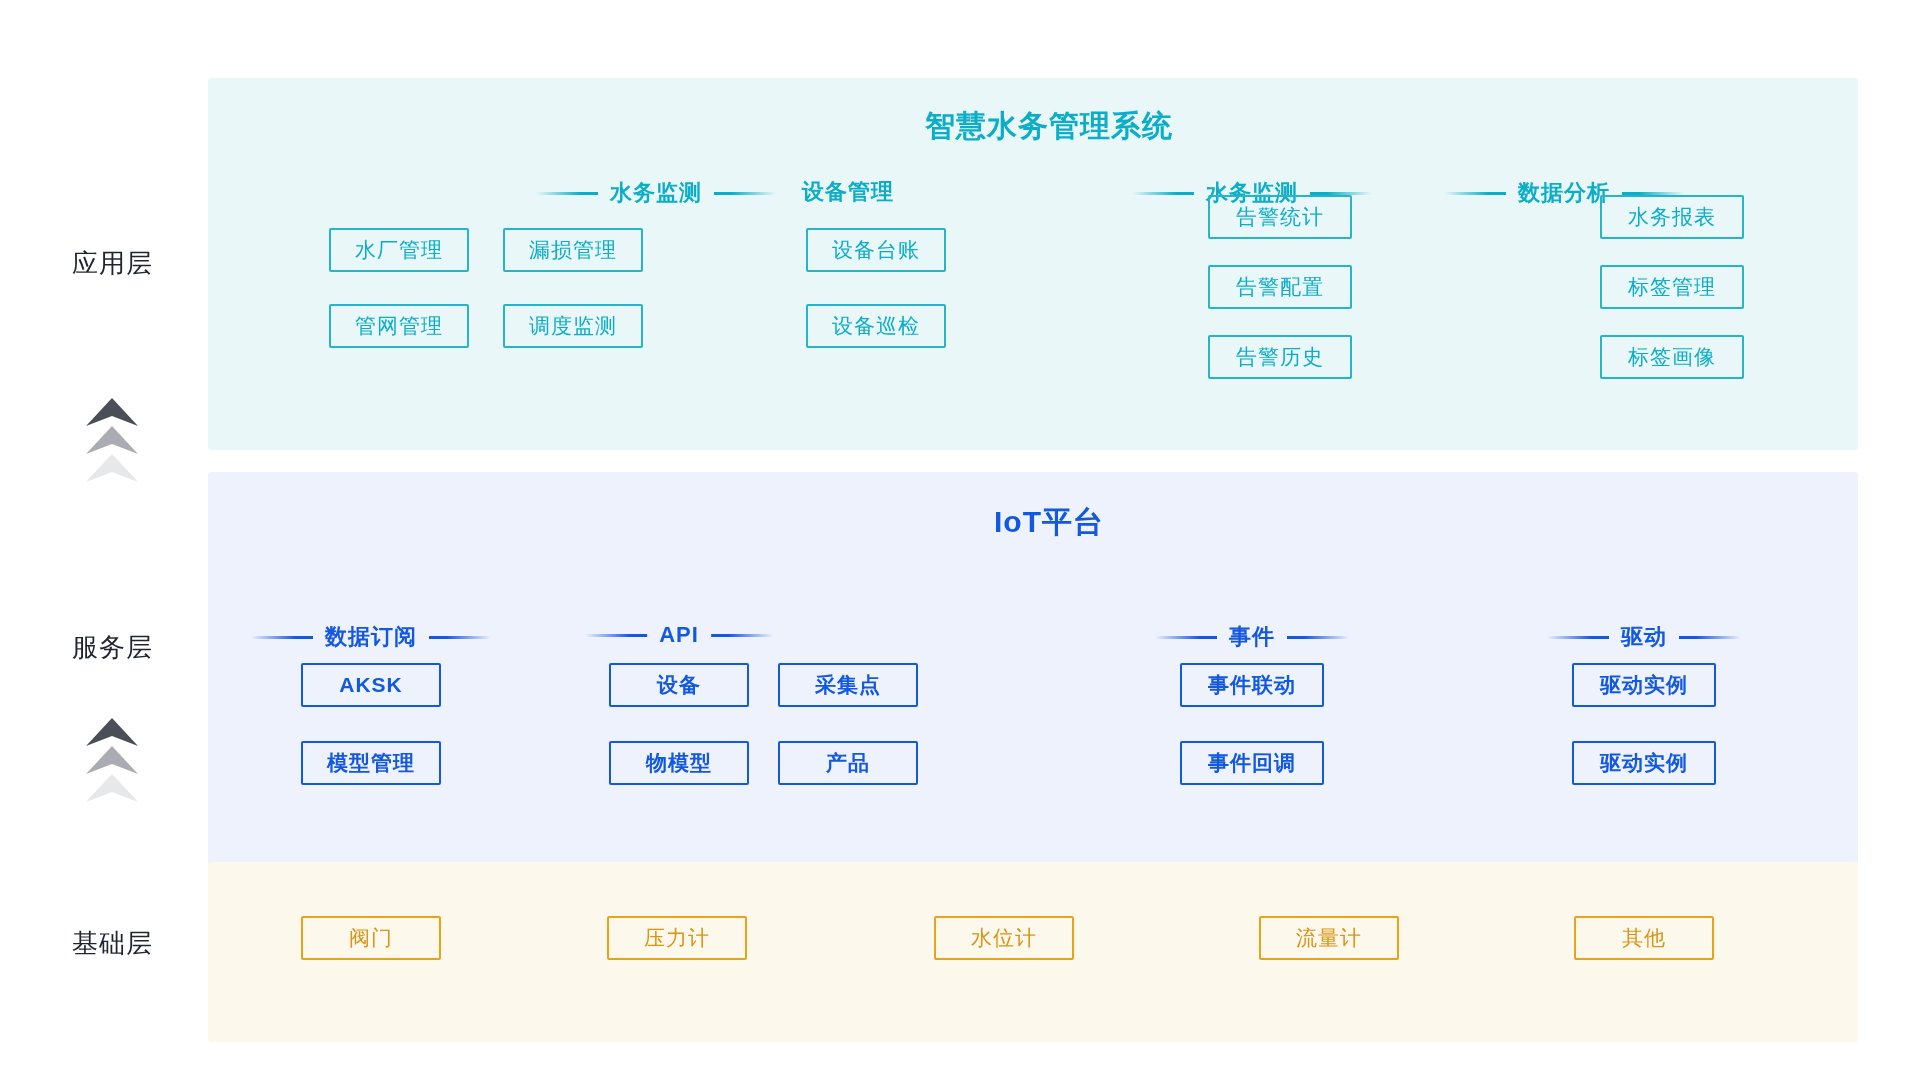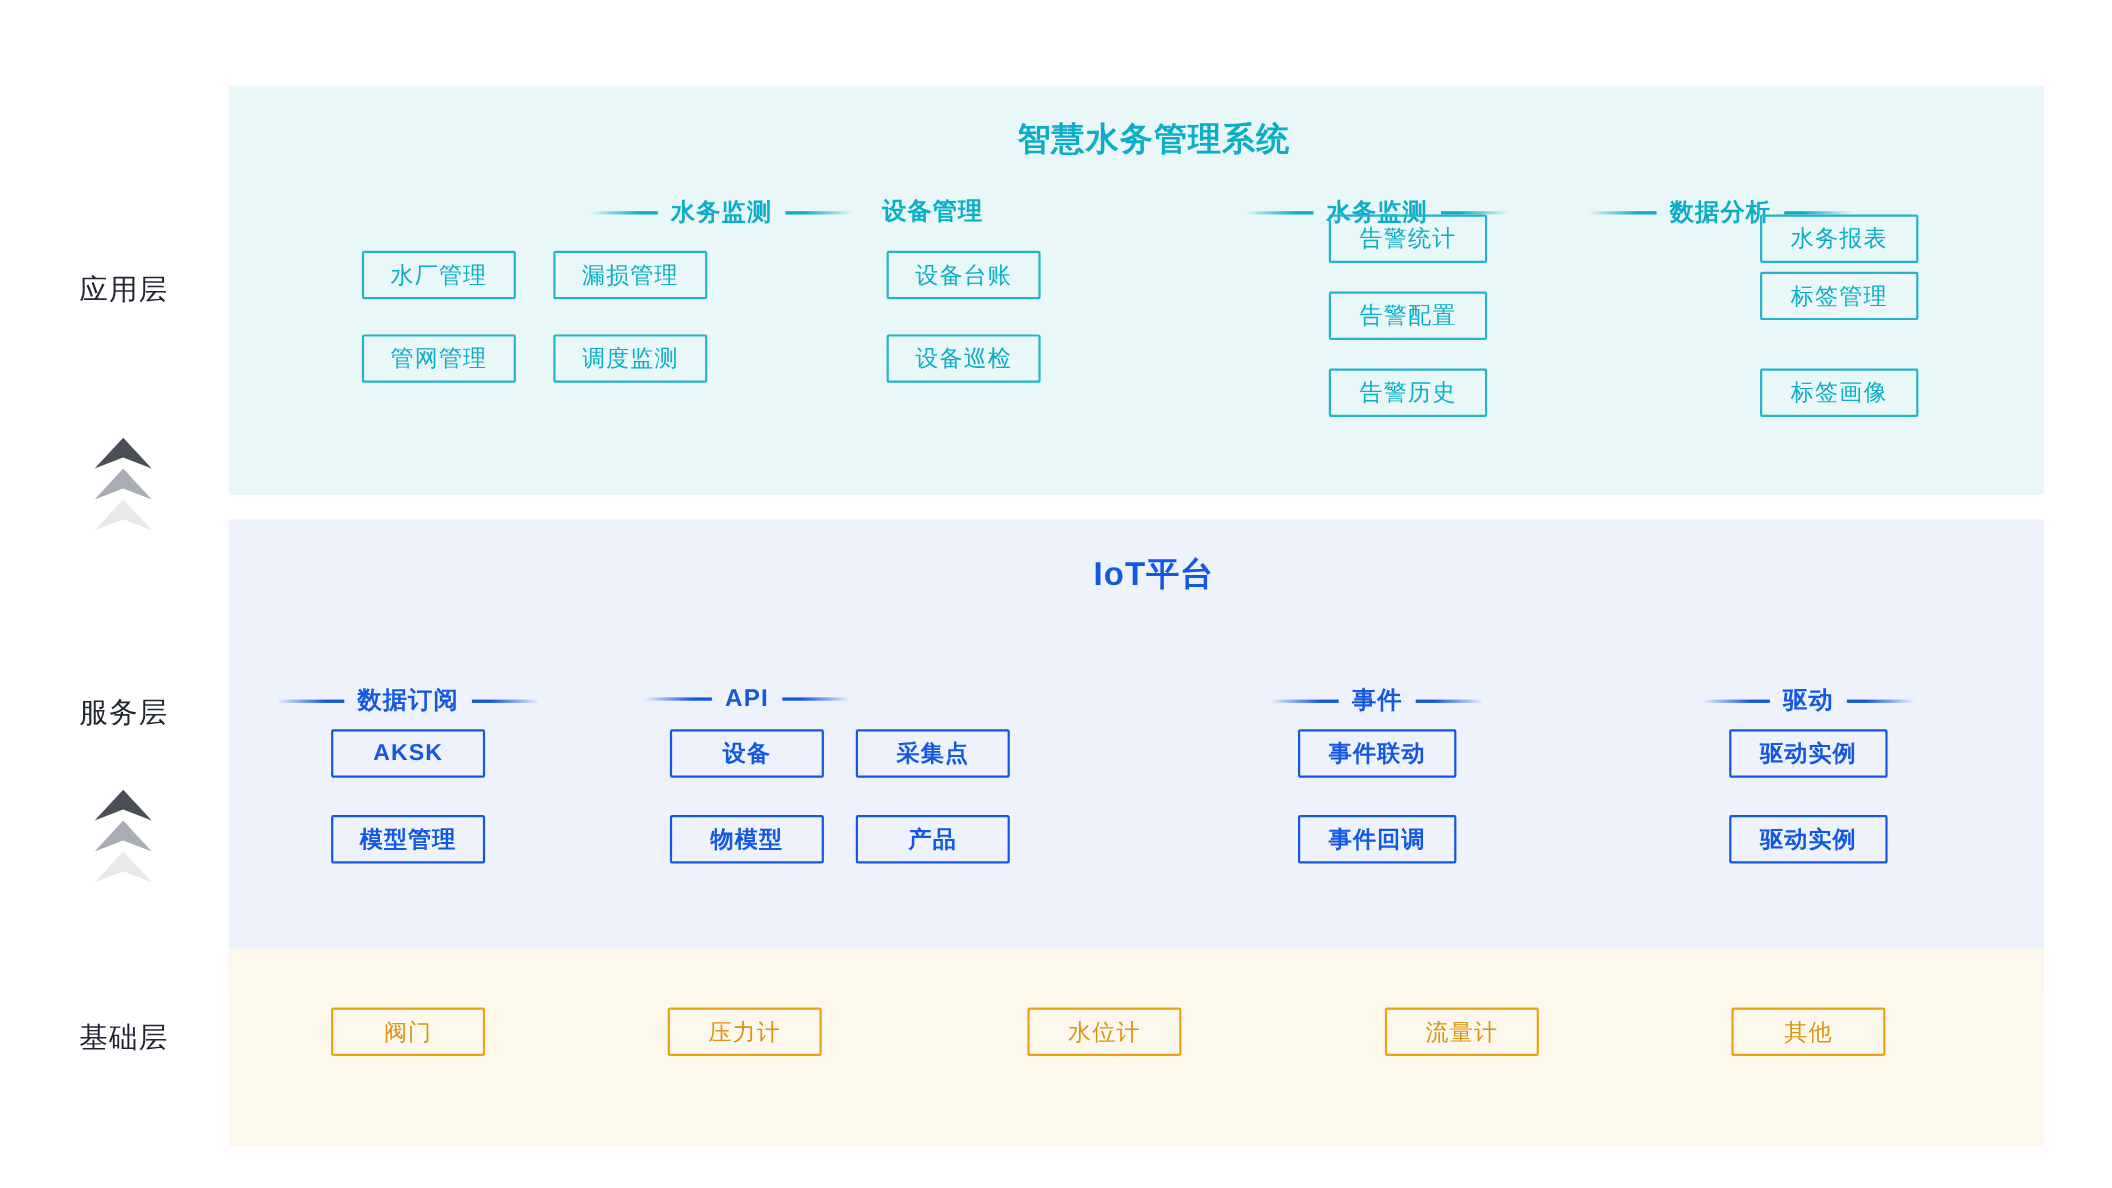--- a/index.html
+++ b/index.html
@@ -192,21 +192,21 @@
     <div class="node teal w144" style="left:1044px; top:187px;text-align:center;">告警配置</div>
     <div class="node teal w144" style="left:1044px; top:257px;">告警历史</div>
 
     <div class="sec-head teal" style="left:1356px; top:60px;">
       <span class="rule left"></span>
       <span class="txt">数据分析</span>
       <span class="rule right"></span>
     </div>
 
     <div class="node teal w144" style="left:1436px; top:117px;">水务报表</div>
-    <div class="node teal w144" style="left:1436px; top:169px;">标签管理</div>
+    <div class="node teal w144" style="left:1436px; top:187px;">标签管理</div>
     <div class="node teal w144" style="left:1436px; top:257px;">标签画像</div>
   </div>
 
   <div class="band svc">
 
     <div class="band-title">IoT平台</div>
 
     <div class="sec-head blue" style="left:163px; top:110px;">
       <span class="rule left"></span>
       <span class="txt">数据订阅</span>

